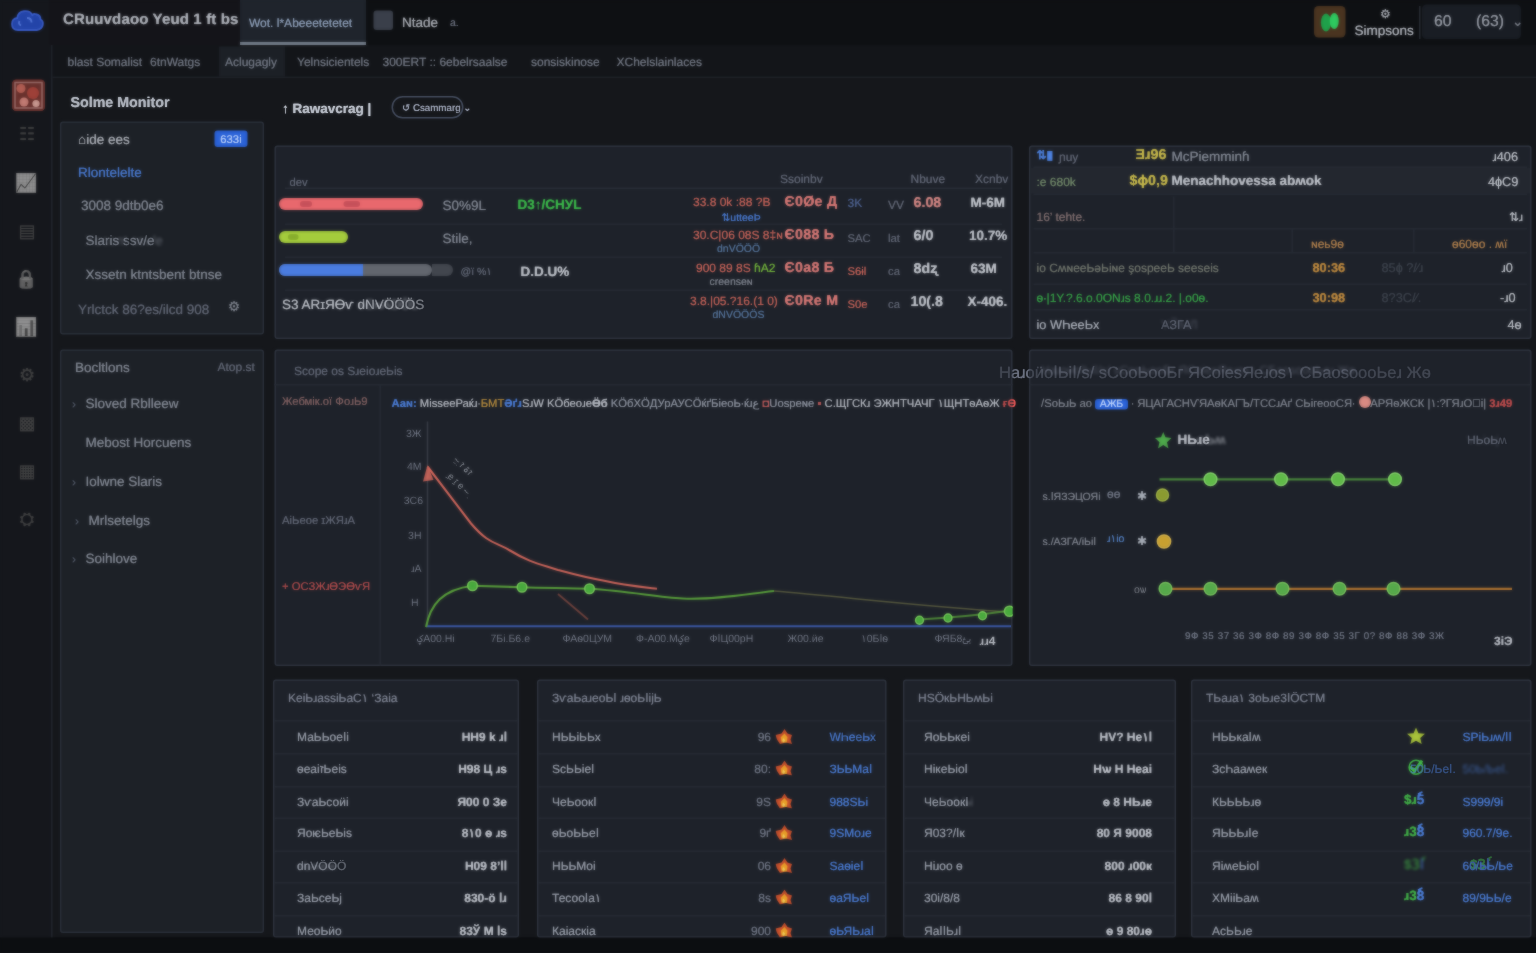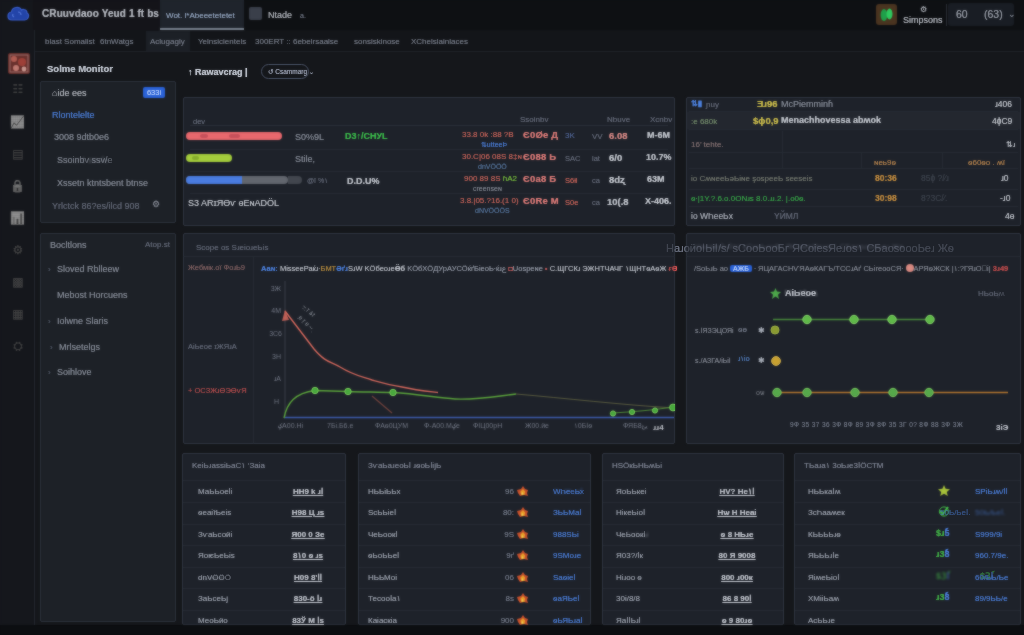--- a/index.html
+++ b/index.html
@@ -11,21 +11,21 @@
   .txt { position:absolute; color:#9096a2; font-size:9px; white-space:nowrap; }
   .w { color:#d3d7de; }
   .mut { color:#6b7180; }
   #subnav .mut { color:#7d8390; }
   .red { color:#d96a5e; }
   .railico { position:absolute; left:10px; width:16px; height:16px; color:#6b7280;
     font-size:12px; line-height:16px; text-align:center;
     filter:grayscale(1) brightness(.62) contrast(.95); opacity:.9; }
   .brow { position:absolute; height:1px; background:#262b34; }
   .bname { position:absolute; font-size:8px; color:#a6acb8; white-space:nowrap; }
-  .bval { position:absolute; font-size:8px; font-weight:bold; color:#ccd0d8; text-align:center; white-space:nowrap;text-decoration:underline; }
+  .bval { position:absolute; font-size:8px; font-weight:bold; color:#ccd0d8; text-align:right; white-space:nowrap; }
   .blink { position:absolute; font-size:8px; color:#4f86e8; white-space:nowrap; }
   .bnum { position:absolute; font-size:8px; color:#7a8090; text-align:right; white-space:nowrap; }
   .btitle { position:absolute; font-size:8px; color:#8a90a0; white-space:nowrap; }
   .wicon { position:absolute; width:11px; height:10px; }
 </style>
 </head>
 <body>
 <svg width="0" height="0" style="position:absolute">
     <filter id="softblur">
       <feGaussianBlur stdDeviation="0.8"></feGaussianBlur>
@@ -106,21 +106,21 @@
 </div>
 
 <div id="sidebar">
   <div class="abs" style="left:47px;top:63px;font-size:9.5px;font-weight:bold;color:#a8adb6;">Solme Monitor</div>
 
   <div class="abs" style="left:40px;top:81px;width:136px;height:142px;background:#1d2127;border:1px solid #272c35;border-radius:2px;"></div>
   <div class="abs txt" style="left:52px;top:88px;color:#c0c4cc;">⌂ide ees</div>
   <div class="abs" style="left:143px;top:87px;width:22px;height:11px;background:#2a62d8;border-radius:2px;color:#cfe0ff;font-size:7.5px;text-align:center;line-height:11px;">633i</div>
   <div class="abs" style="left:52px;top:110px;font-size:9px;color:#4f86e8;">Rlontelelte</div>
   <div class="abs txt" style="left:54px;top:132px;">3008 9dtb0e6</div>
-  <div class="abs txt" style="left:57px;top:155px;">Ssoinbv ssv/e</div>
+  <div class="abs txt" style="left:57px;top:155px;">Slaris ssv/e</div>
   <div class="abs txt" style="left:57px;top:178px;">Xssetn ktntsbent btnse</div>
   <div class="abs txt mut" style="left:52px;top:201px;">Yrlctck 86?es/ilcd 908</div>
   <div class="abs" style="left:152px;top:199px;font-size:9px;color:#8a8f9a;">⚙</div>
 
   <div class="abs" style="left:40px;top:233px;width:136px;height:389px;background:#1d2127;border:1px solid #272c35;border-radius:2px;"></div>
   <div class="abs txt" style="left:50px;top:240px;">Bocltlons</div>
   <div class="abs txt mut" style="left:145px;top:240px;font-size:8px;">Atop.st</div>
   <div class="abs txt" style="left:48px;top:265px;font-size:8px;color:#596070;">›</div>
   <div class="abs txt" style="left:57px;top:264px;">Sloved Rblleew</div>
   <div class="abs txt" style="left:57px;top:290px;">Mebost Horcuens</div>
@@ -179,21 +179,21 @@
   <div class="abs mut" style="left:307px;top:177px;font-size:7px;">@ї %١</div>
   <div class="abs w" style="left:347px;top:176px;font-size:9px;font-weight:bold;">D.D.U%</div>
   <div class="abs red" style="left:464px;top:174px;font-size:8px;">900 89 8S <span style="color:#7ec83e">ɦA2</span></div>
   <div class="abs" style="left:473px;top:185px;font-size:7px;color:#8a8f9a;">сreenseɴ</div>
   <div class="abs" style="left:523px;top:173px;font-size:9.5px;font-weight:bold;color:#ec827e;letter-spacing:.2px;">Є0а8 Б</div>
   <div class="abs red" style="left:565px;top:176px;font-size:7.5px;">S6ɨl</div>
   <div class="abs mut" style="left:592px;top:176px;font-size:7.5px;">са</div>
   <div class="abs w" style="left:609px;top:174px;font-size:9.5px;font-weight:bold;">8dʐ</div>
   <div class="abs w" style="left:647px;top:174px;font-size:9px;font-weight:bold;">63M</div>
 
-  <div class="abs w" style="left:188px;top:198px;font-size:9px;">S3 ARɪЯӨѵ ѳEɴADÖL</div>
+  <div class="abs w" style="left:188px;top:198px;font-size:9px;">S3 ARɪЯӨѵ dNVÖÖÖS</div>
   <div class="abs red" style="left:460px;top:196px;font-size:8px;">3.8.|05.?16.(1 0)</div>
   <div class="abs" style="left:475px;top:207px;font-size:7px;color:#5b7da8;">dNVÖÖÖS</div>
   <div class="abs" style="left:523px;top:195px;font-size:9.5px;font-weight:bold;color:#ec827e;letter-spacing:.2px;">Є0Rе М</div>
   <div class="abs red" style="left:565px;top:198px;font-size:7.5px;">S0е</div>
   <div class="abs mut" style="left:592px;top:198px;font-size:7.5px;">са</div>
   <div class="abs w" style="left:607px;top:196px;font-size:9.5px;font-weight:bold;">10(.8</div>
   <div class="abs w" style="left:645px;top:196px;font-size:9px;font-weight:bold;">X-406.</div>
 </div>
 
 <div class="panel" style="left:686px;top:97px;width:335px;height:129px;" id="p-tr"></div>
@@ -231,21 +231,21 @@
   <div class="abs w" style="left:1001px;top:173px;font-size:8.5px;">ɹ0</div>
   <div class="abs" style="left:689px;top:189px;width:329px;height:1px;background:#262b34;"></div>
 
   <div class="abs" style="left:691px;top:194px;font-size:8px;color:#39b04a;">ѳ·|1Y.?.6.о.0ОNɹѕ 8.0.ɹɹ.2. |.о0ѳ.</div>
   <div class="abs" style="left:875px;top:193px;font-size:8.5px;font-weight:bold;color:#cf9440;">30:98</div>
   <div class="abs" style="left:921px;top:193px;font-size:8.5px;color:#3f454f;">8?3С/⁄.</div>
   <div class="abs w" style="left:1000px;top:193px;font-size:8.5px;">-ɹ0</div>
   <div class="abs" style="left:689px;top:206px;width:329px;height:1px;background:#262b34;"></div>
 
   <div class="abs" style="left:691px;top:211px;font-size:8.5px;color:#b9bec8;">іо WҺееЬх</div>
-  <div class="abs mut" style="left:774px;top:211px;font-size:8.5px;">YЙMЛ</div>
+  <div class="abs mut" style="left:774px;top:211px;font-size:8.5px;">АЗГА</div>
   <div class="abs w" style="left:1005px;top:211px;font-size:8.5px;">4ѳ</div>
 </div>
 
 <div class="panel" style="left:183px;top:233px;width:492px;height:211px;" id="p-ml"></div>
 <div id="ml-content">
   <div class="abs mut" style="left:196px;top:243px;font-size:8px;">Scopе оѕ SɹеіоɹеЬіs</div>
   <div class="abs" style="left:183px;top:256px;width:492px;height:1px;background:#262b34;"></div>
   <div class="abs" style="left:253px;top:256px;width:1px;height:188px;background:#262b34;"></div>
   <div class="abs" style="left:188px;top:263px;font-size:7.5px;color:#8d6868;">Жебмік.ої ФоɹЬ9</div>
   <div class="abs mut" style="left:188px;top:342px;font-size:7.5px;">АіЬеое ɪЖЯɹА</div>
@@ -306,21 +306,21 @@
 
 <div class="panel" style="left:686px;top:233px;width:335px;height:211px;" id="p-mr"></div>
 <div id="mr-content">
   <div class="abs mut" style="left:666px;top:242px;font-size:11px;">НаɹоӥоاЬіا/ѕ/ ѕСооЬооБг ЯСоіеѕЯеɹоѕ١ СБаоѕоооЬеɹ Жѳ</div>
   <div class="abs" style="left:686px;top:256px;width:335px;height:1px;background:#262b34;"></div>
   <div class="abs" style="left:694px;top:264px;font-size:7.5px;color:#8a8f9a;white-space:nowrap;">/SоЬɹЬ ао <span style="display:inline-block;background:#2a62d8;color:#cfe0ff;border-radius:2px;padding:0 3px;font-size:7px;">АЖБ</span> · ЯЦАГАСНѴЯАѳКАГЪ/ТССɹАґ СЬігеооСЯ· <span style="display:inline-block;width:8px;height:8px;background:#d98a82;border-radius:50%;vertical-align:-1px;"></span>АРЯѳЖСК |١:?ГЯɹОّі| <span style="color:#d05050;font-weight:bold;">3ɹ49</span></div>
 
   <svg class="abs" style="left:770px;top:288px;" width="11" height="11" viewBox="0 0 11 11">
         <path d="M5.5 0 L7 3.5 L11 4 L8 6.8 L9 11 L5.5 8.6 L2 11 L3 6.8 L0 4 L4 3.5 Z" fill="#4da84a"></path>
       </svg>
-  <div class="abs" style="left:785px;top:288px;font-size:9px;color:#c8ccd4;font-weight:bold;">АіЬеое</div>
+  <div class="abs" style="left:785px;top:288px;font-size:9px;color:#c8ccd4;font-weight:bold;">НЬɹе</div>
   <div class="abs mut" style="left:978px;top:289px;font-size:8px;">НЬоЬʍ</div>
 
   <svg class="abs" style="left:686px;top:233px;" width="335" height="211" viewBox="0 0 335 211">
     <path d="M87 86.5 L244 86.5" stroke="#4a8a3c" stroke-width="1.5"></path>
     <g fill="#5fb948" stroke="#8adf6e" stroke-width="1">
       <circle cx="121" cy="86.5" r="4.2"></circle>
       <circle cx="168" cy="86.5" r="4.2"></circle>
       <circle cx="206" cy="86.5" r="4.2"></circle>
       <circle cx="244" cy="86.5" r="4.2"></circle>
     </g>

